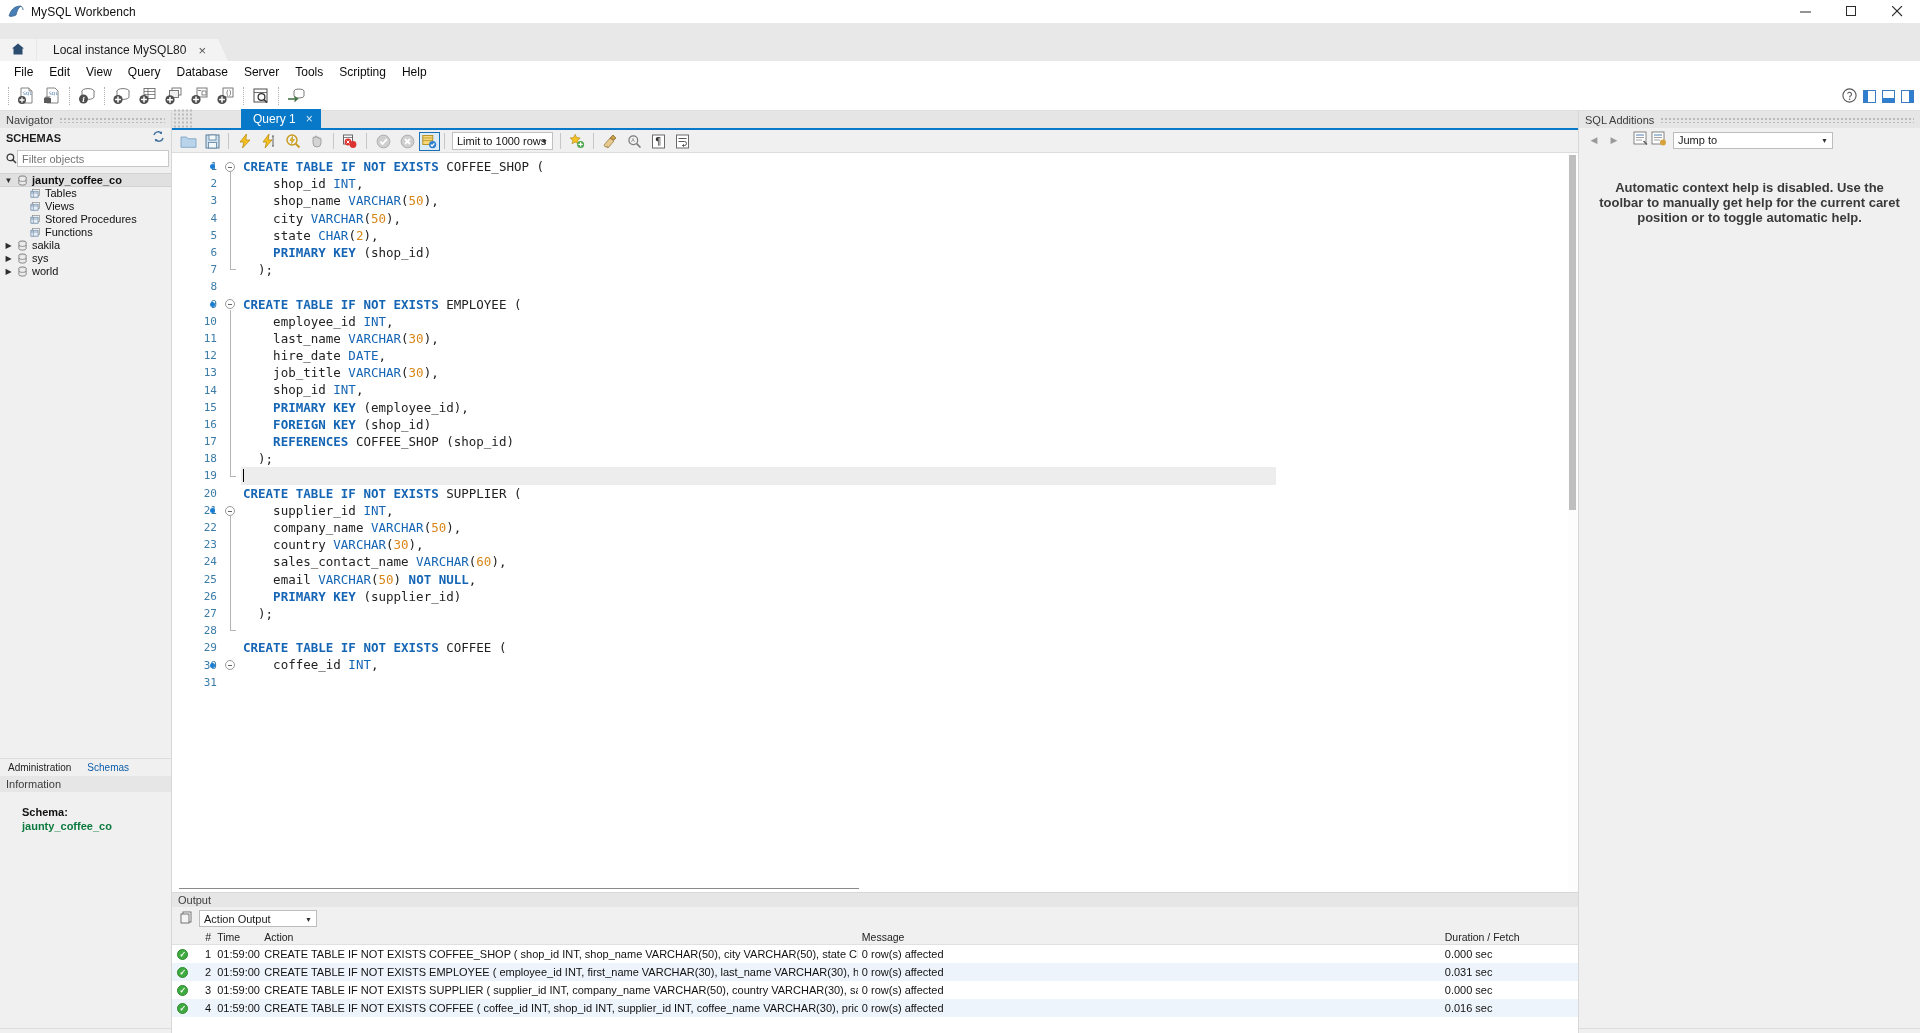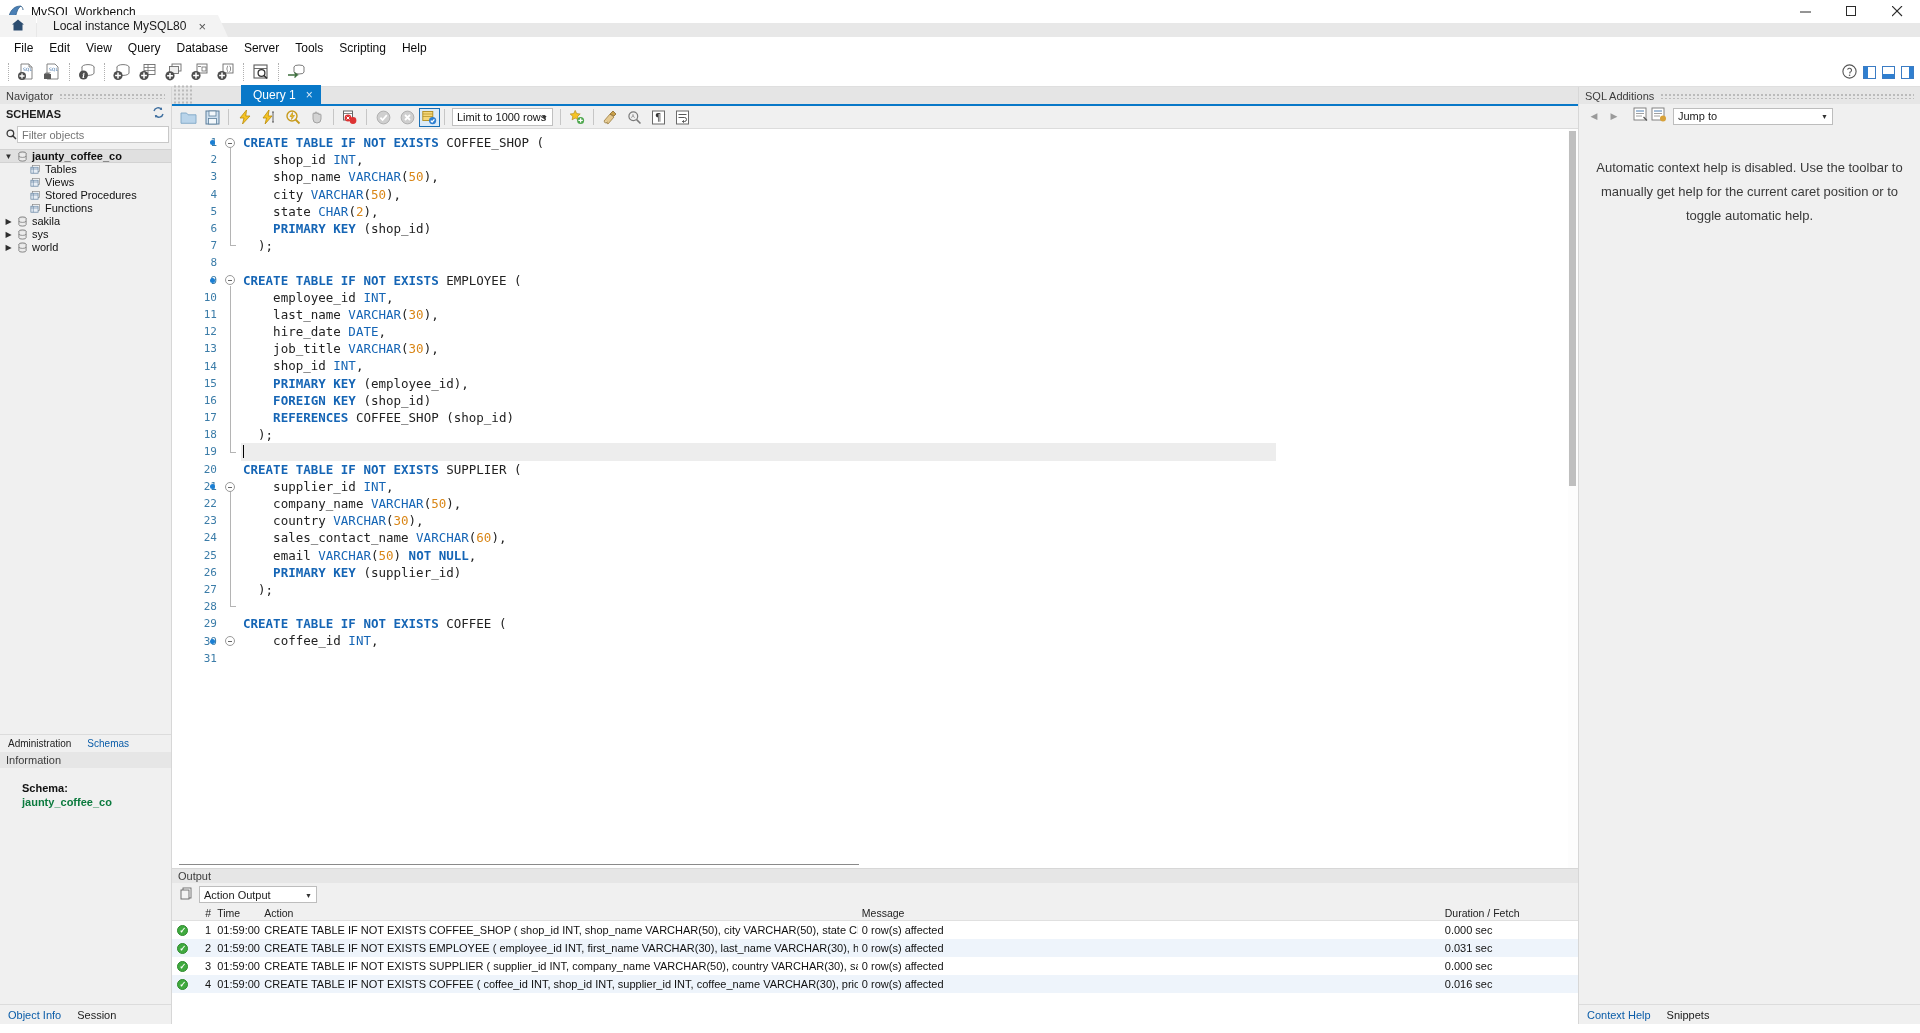--- a/index.html
+++ b/index.html
@@ -40,21 +40,21 @@
   }
   .wc {
     width: 46px; height: 23px;
     display: flex; align-items: center; justify-content: center;
     color: #333;
   }
   .wc svg { display:block; }
 
   
   #tabstrip {
-    height: 14px;
+    height: 38px;
     background: #e8e8e8;
     display: flex;
     align-items: flex-end;
     position: relative;
   }
   #home-tab {
     width: 36px; height: 22px;
     background: #f3f3f3;
     display: flex; align-items: center; justify-content: center;
   }
@@ -506,23 +506,23 @@
     font-size:7px; color:#333;
   }
   #sqladd-body {
     flex: 1;
     background: #f0f0f0;
     padding: 28px 14px 0 14px;
     text-align: center;
   }
   #sqladd-msg {
     font-size: 13px;
-    font-weight: normal;
+    font-weight: bold;
     color: #3a3a3a;
-    line-height: 24px;
+    line-height: 15px;
   }
   #rightbar-tabs {
     height: 20px;
     display:flex; align-items:center;
     background:#f0f0f0; font-size: 11px;
     border-top: 1px solid #dcdcdc;
   }
   .rb-tab { padding: 0 8px; }
   .rb-tab.active { color: #0a5ca8; }
 </style>

